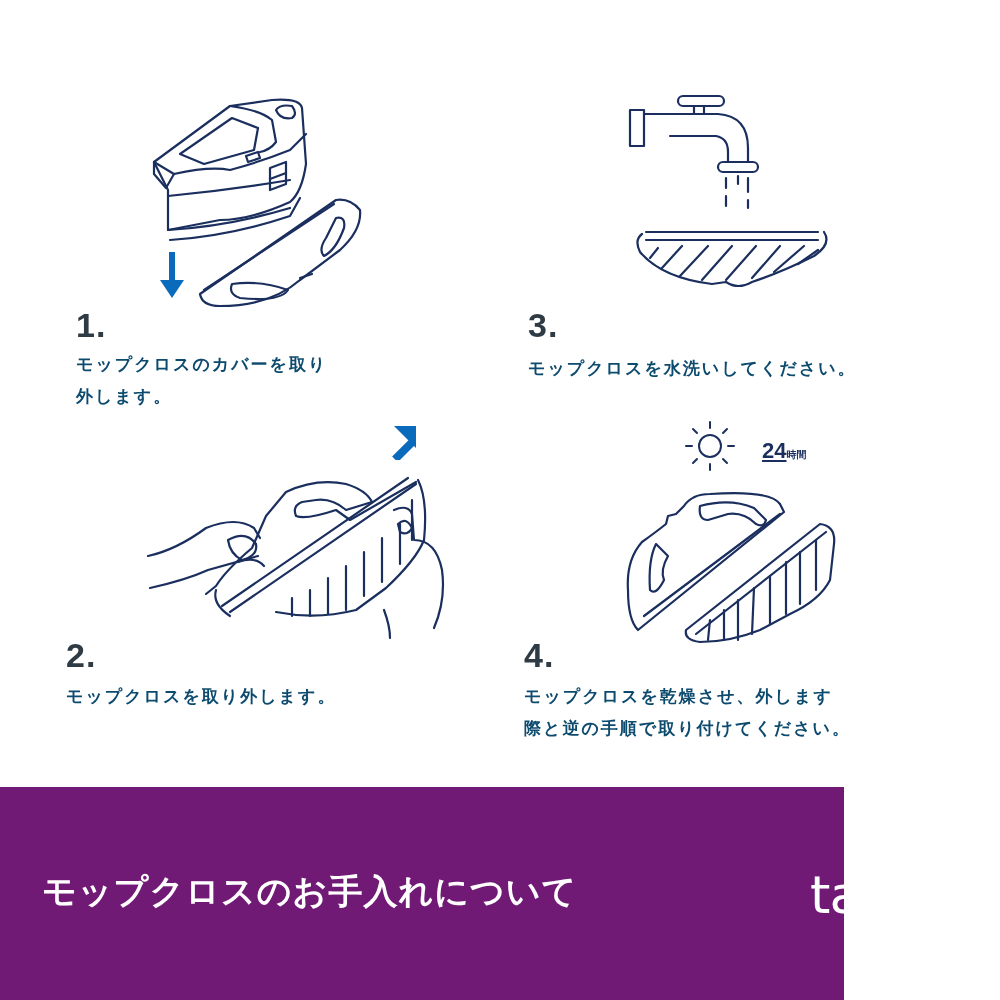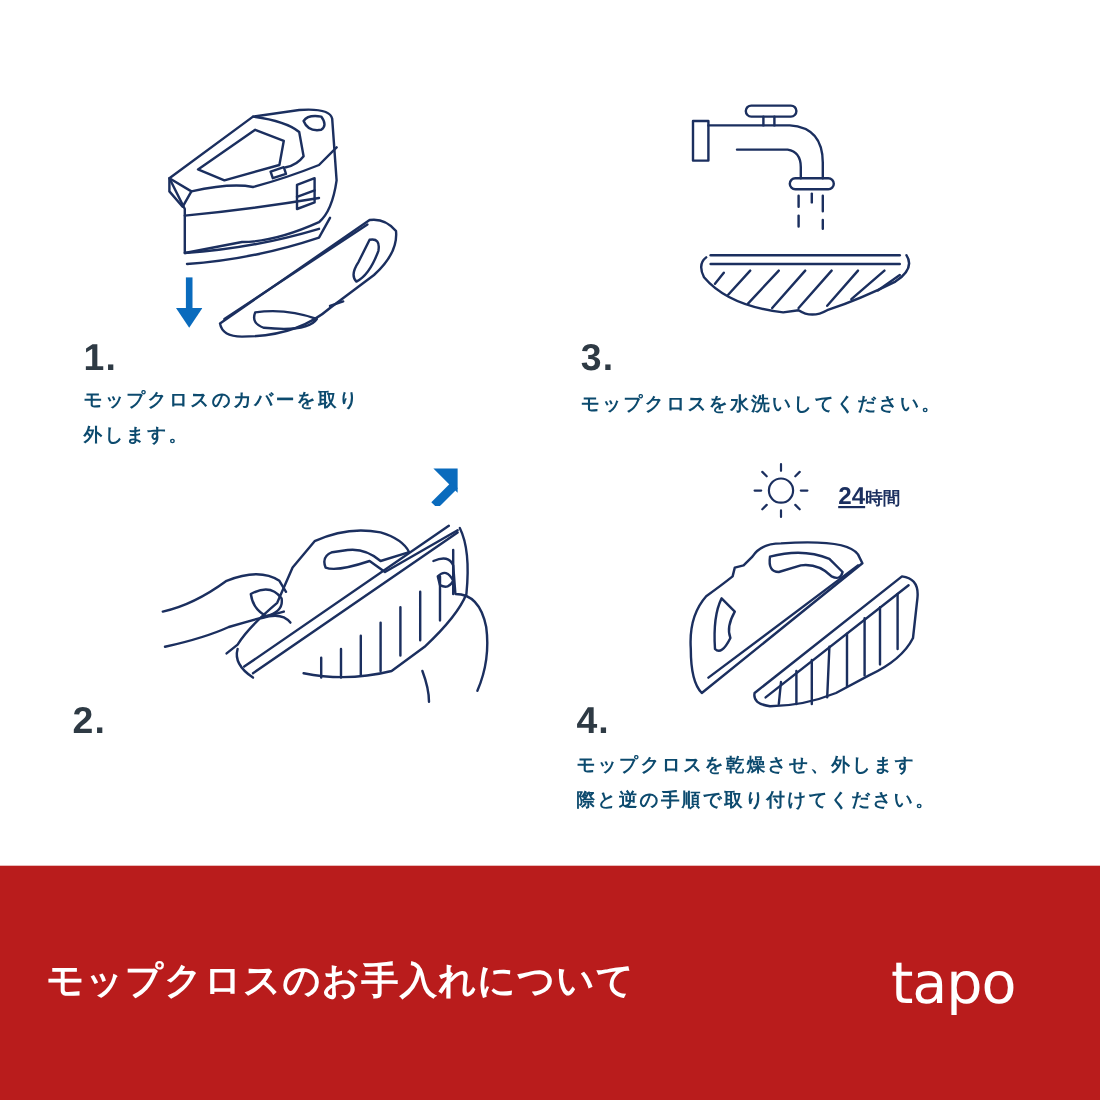--- a/index.html
+++ b/index.html
@@ -18,24 +18,24 @@
       position: absolute; font-size: 17px; line-height: 32px; color: #0c4a6e;
       letter-spacing: 2px; white-space: pre-line; font-weight: bold;
     }
     .illus { position: absolute; }
     .illus svg { display: block; }
     .badge-24 {
       position: absolute; font-family: "Liberation Sans", sans-serif; font-weight: bold;
       color: #1b2f5f;
     }
     .badge-24 .num { font-size: 22px; text-decoration: underline; }
-    .badge-24 .unit { font-size: 16px; font-family: "DejaVu Sans", sans-serif; font-weight: bold; }
+    .badge-24 .unit { font-size: 10px; font-family: "DejaVu Sans", sans-serif; font-weight: bold; }
     .banner {
-      position: absolute; left: 0; top: 787px; width: 1000px; height: 213px;
-      background: #b91c1c;
+      position: absolute; left: 0; top: 787px; width: 844px; height: 213px;
+      background: #701a75;
     }
     .banner-title {
       position: absolute; left: 42px; top: 82px; color: #ffffff;
       font-size: 34px; font-weight: bold; letter-spacing: 1px;
     }
     .logo {
       position: absolute; left: 810px; top: 78px; color: #ffffff;
       font-family: "DejaVu Sans", sans-serif; font-size: 52px; font-weight: normal;
       letter-spacing: -1px;
     }
@@ -120,20 +120,21 @@
       <path d="M248 90 Q262 84 266 94 L268 120 Q290 120 296 150 Q300 180 288 208"></path>
       <path d="M252 104 Q260 96 266 108 Q262 116 254 112 Z"></path>
       <path d="M238 190 Q244 206 244 218"></path>
     </svg>
     <svg style="position:absolute;left:236px;top:4px;" width="36" height="36" viewBox="0 0 36 36">
       <polygon points="12,2 34,2 34,24" fill="#0a6bbd"></polygon>
       <rect x="4" y="16" width="8" height="26" fill="#0a6bbd" transform="rotate(45 8 29) translate(8 -12)"></rect>
     </svg>
   </div>
   <div class="step-num" style="left:66px;top:216px;">2.</div>
+  <div class="step-text" style="left:66px;top:260px;">モップクロスを取り外します。</div>
 </div>
 
 <div class="step" style="left:500px;top:420px;width:500px;height:360px;">
   <div class="illus" style="left:184px;top:0;">
     <svg width="52" height="52" viewBox="0 0 52 52" fill="none" stroke="#1b2f5f" stroke-width="2" stroke-linecap="round">
       <circle cx="26" cy="26" r="11"></circle>
       <path d="M26 2 L26 8 M26 44 L26 50 M2 26 L8 26 M44 26 L50 26 M9 9 L13 13 M39 39 L43 43 M43 9 L39 13 M13 39 L9 43"></path>
     </svg>
   </div>
   <div class="badge-24" style="left:262px;top:18px;">

